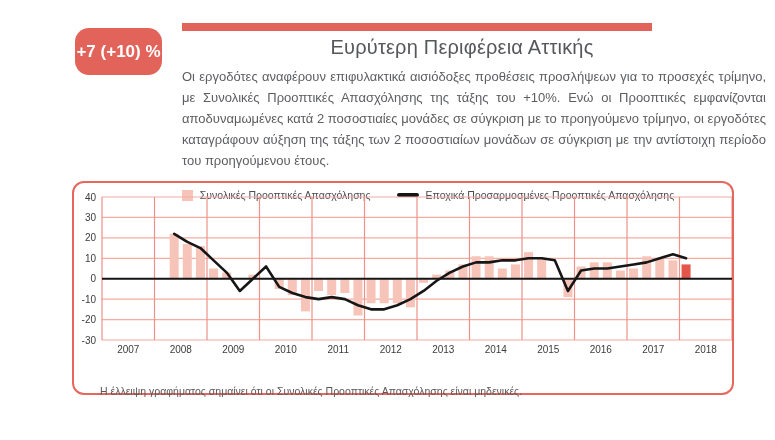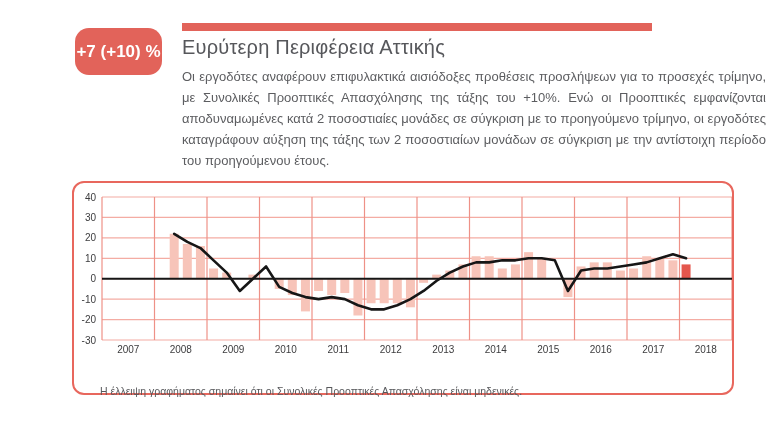--- a/index.html
+++ b/index.html
@@ -9,21 +9,21 @@
     color:#58595b;
   }
   .badge{
     position:absolute;left:75px;top:28px;width:87px;height:47px;
     border-radius:14px;color:#fff;font-weight:bold;font-size:17px;
     display:flex;align-items:center;justify-content:center;
   }
   .topbar{position:absolute;left:182px;top:23px;width:470px;height:8px;}
   .title{
     position:absolute;left:182px;top:36px;width:560px;
-    font-size:20px;font-weight:400;color:#56575b;letter-spacing:.2px;
+    font-size:20px;font-weight:400;color:#56575b;letter-spacing:.2px;text-align:center;
   }
   .paragraph{
     position:absolute;left:182px;top:66px;width:584px;
     font-size:13px;line-height:21px;text-align:justify;color:#5c5d60;
   }
   .chart-box{
     position:absolute;left:72px;top:181px;width:658px;height:210px;
     border:2px solid #e8675d;border-radius:12px;background:#fff;
   }
   .legend{
@@ -46,20 +46,30 @@
 
 <div class="badge" style="background: rgb(226, 99, 90);">+7 (+10) %</div>
 
 <div class="topbar" style="background: rgb(226, 99, 90);"></div>
 
 <div class="title">Ευρύτερη Περιφέρεια Αττικής</div>
 
 <div class="paragraph">Οι εργοδότες αναφέρουν επιφυλακτικά αισιόδοξες προθέσεις προσλήψεων για το προσεχές τρίμηνο, με Συνολικές Προοπτικές Απασχόλησης της τάξης του +10%. Ενώ οι Προοπτικές εμφανίζονται αποδυναμωμένες κατά 2 ποσοστιαίες μονάδες σε σύγκριση με το προηγούμενο τρίμηνο, οι εργοδότες καταγράφουν αύξηση της τάξης των 2 ποσοστιαίων μονάδων σε σύγκριση με την αντίστοιχη περίοδο του προηγούμενου έτους.</div>
 
 <div class="chart-box" style="border-color: rgb(232, 103, 93);">
+  <div class="legend">
+    <div class="legend-item">
+      <span class="swatch-bar" style="background: rgb(247, 196, 185);"></span>
+      <span>Συνολικές Προοπτικές Απασχόλησης</span>
+    </div>
+    <div class="legend-item">
+      <span class="swatch-line" style="background: rgb(22, 22, 22);"></span>
+      <span>Εποχικά Προσαρμοσμένες Προοπτικές Απασχόλησης</span>
+    </div>
+  </div>
 
   <svg class="plot-svg" width="658" height="206" viewBox="0 0 658 206">
       <line x1="28" y1="14" x2="658" y2="14" stroke="#f4aca3" stroke-width="1.2"></line>
       <text x="22" y="17.5" text-anchor="end" font-size="10" fill="#3c3c3e">40</text>
       <line x1="28" y1="34.42857142857143" x2="658" y2="34.42857142857143" stroke="#f4aca3" stroke-width="1.2"></line>
       <text x="22" y="37.92857142857143" text-anchor="end" font-size="10" fill="#3c3c3e">30</text>
       <line x1="28" y1="54.857142857142854" x2="658" y2="54.857142857142854" stroke="#f4aca3" stroke-width="1.2"></line>
       <text x="22" y="58.357142857142854" text-anchor="end" font-size="10" fill="#3c3c3e">20</text>
       <line x1="28" y1="75.28571428571428" x2="658" y2="75.28571428571428" stroke="#f4aca3" stroke-width="1.2"></line>
       <text x="22" y="78.78571428571428" text-anchor="end" font-size="10" fill="#3c3c3e">10</text>

